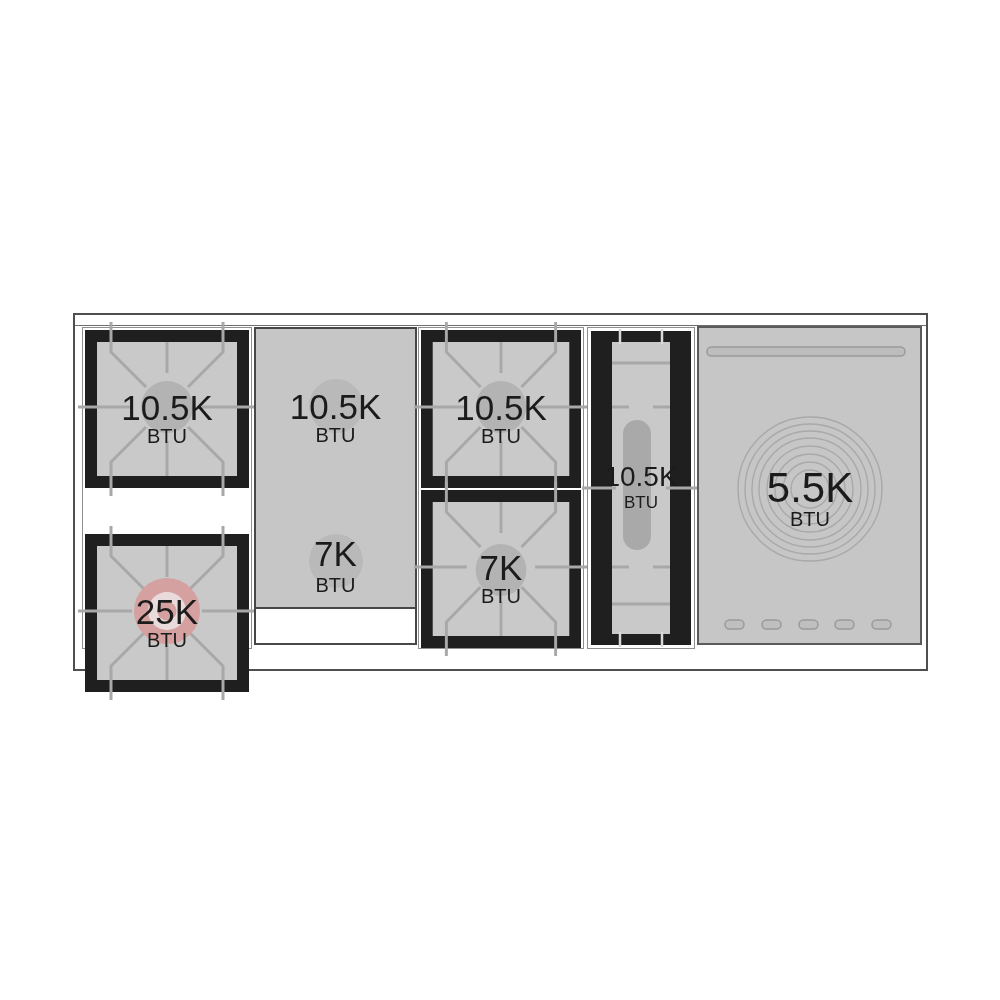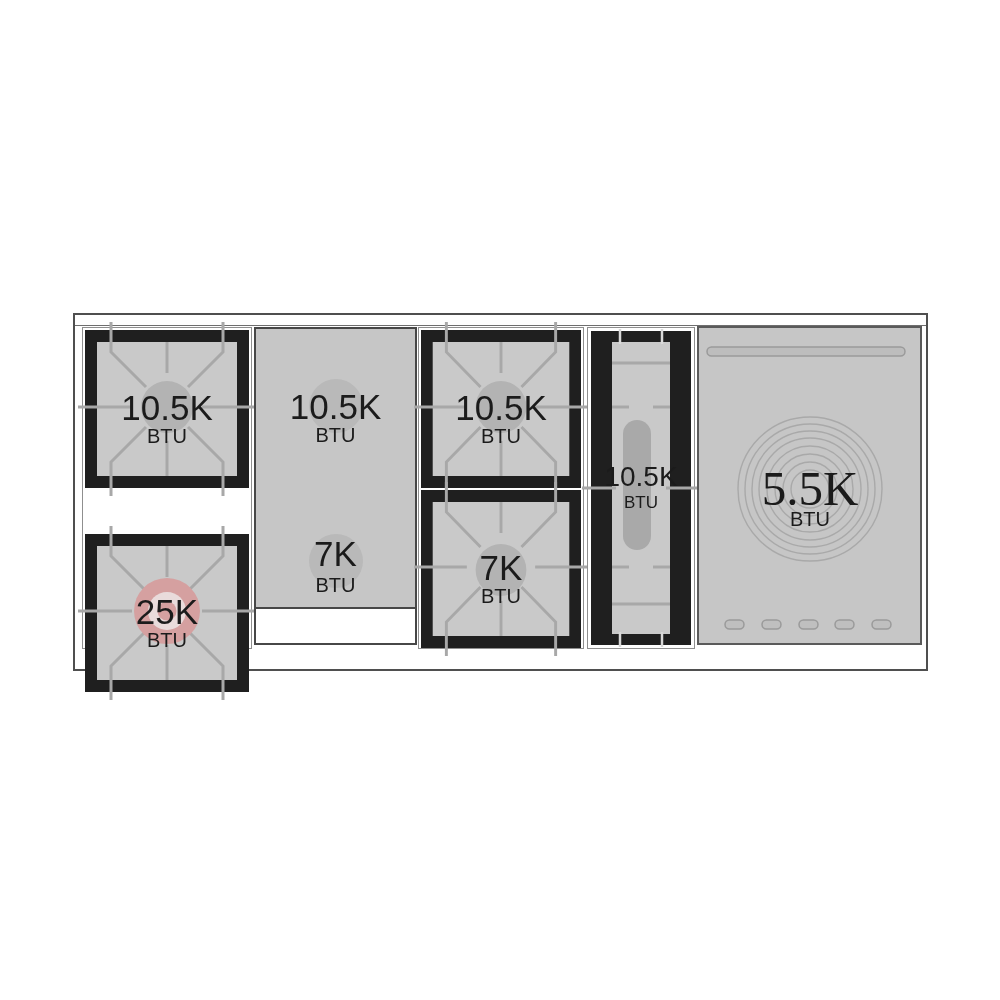--- a/index.html
+++ b/index.html
@@ -80,21 +80,21 @@
     transform: translate(-50%,-50%);
     color: #1b1b1b;
     white-space: nowrap;
     line-height: 1;
     z-index: 5;
   }
   .pw     { font-size: 35px; }
   .unit   { font-size: 20px; }
   .pw-sm  { font-size: 28px; }
   .unit-sm{ font-size: 17px; }
-  .pw-md  { font-size: 49px; font-family: Liberation Serif, serif; }
+  .pw-md  { font-size: 42px; }
   .unit-md{ font-size: 20px; }
 </style>
 </head>
 <body>
 
 <svg width="0" height="0" class="abs" aria-hidden="true">
   <defs>
     <g id="grate-sym">
       <rect x="0" y="0" width="164" height="158" fill="#1f1f1f"></rect>
       <rect x="12" y="12" width="140" height="134" fill="#c9c9c9"></rect>

